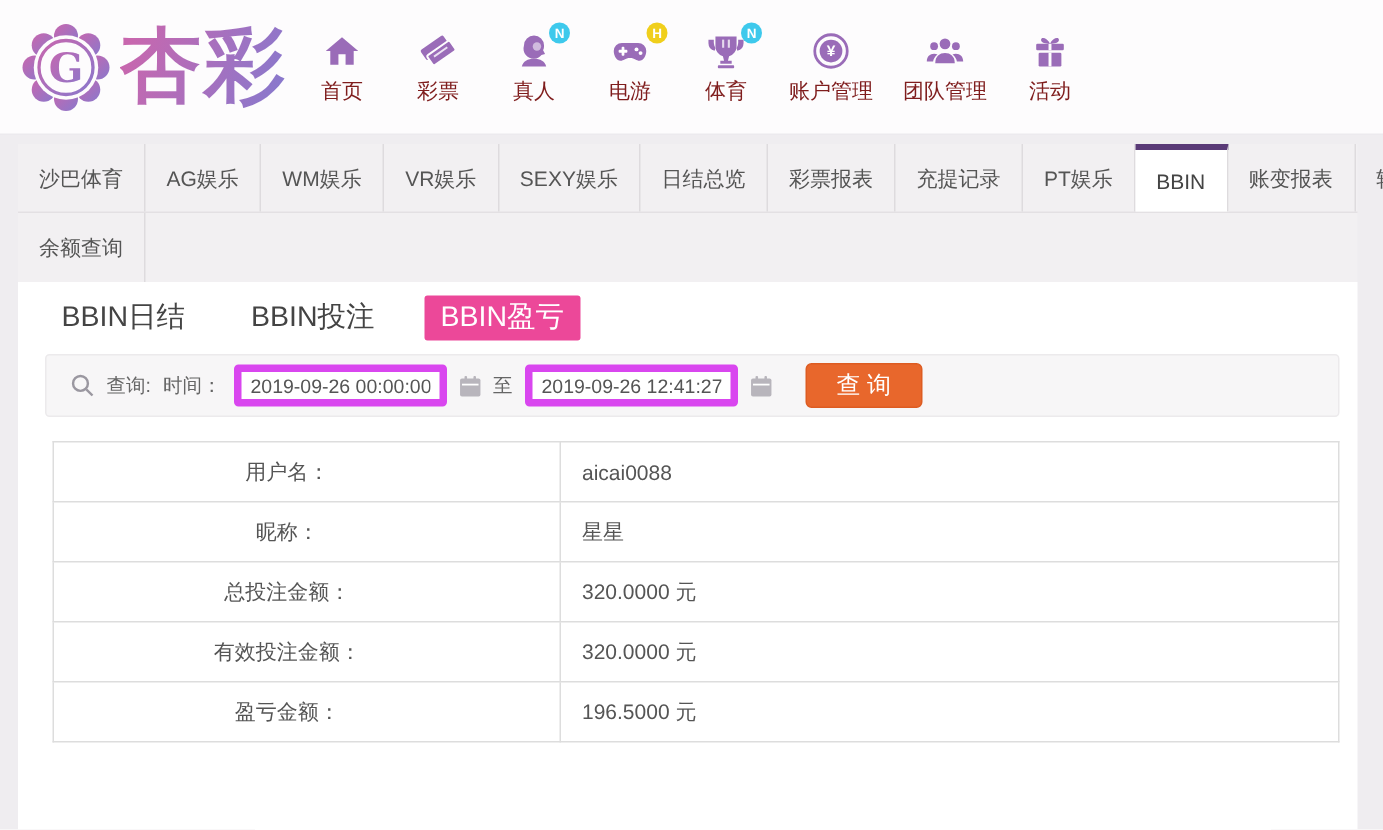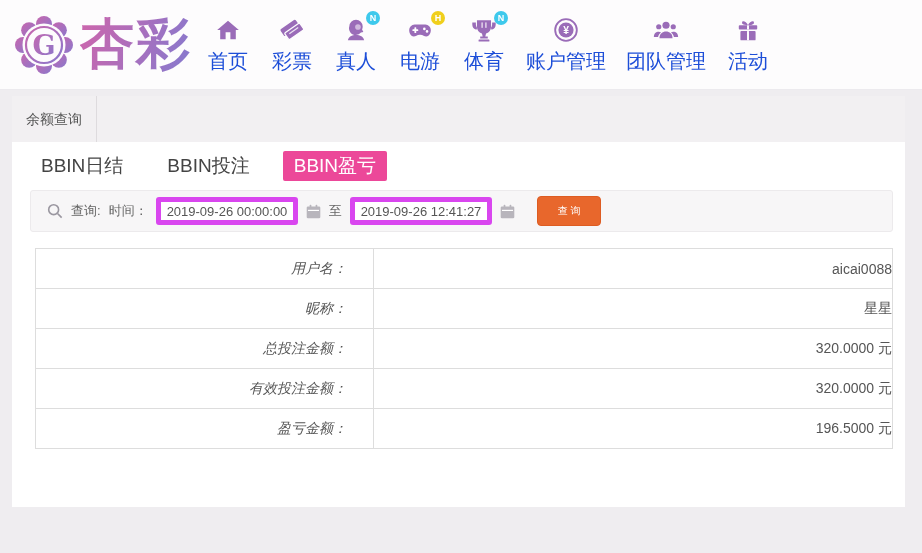--- a/index.html
+++ b/index.html
@@ -42,21 +42,21 @@
   .nav-icon-wrap { position: relative; height: 28px; display: flex; align-items: flex-end; }
   .nav-icon-wrap svg { display: block; }
   .badge {
     position: absolute; top: -4px; right: -11px;
     width: 14px; height: 14px; border-radius: 50%;
     font-size: 9px; font-weight: bold; color: #fff;
     display: flex; align-items: center; justify-content: center;
   }
   .badge-n { background: #3ec9ec; }
   .badge-h { background: #f0cf1c; }
-  .nav-label { margin-top: 5px; font-size: 20px; color: #1d4ed8; }
+  .nav-label { margin-top: 5px; font-size: 14px; color: #7f1d1d; }
   
   .tabbar { margin: 6px 17px 0 12px; background: #f2f0f2; }
   .tabrow { display: flex; height: 46px; border-bottom: 1px solid #e3e0e3; }
   .tabrow:last-child { border-bottom: none; }
   .tab {
     padding: 0 14px; line-height: 46px; font-size: 14px; color: #555;
     border-right: 1px solid #dedbde; cursor: pointer; white-space: nowrap;
   }
   .tab.active {
     background: #fff; border-top: 4px solid #5a3a77; line-height: 42px; color: #444;
@@ -84,34 +84,34 @@
     width: 142px; height: 28px; margin: 0 4px;
     border: 5px solid #d946ef; border-radius: 3px;
     padding: 0 6px; font-size: 13px; color: #555;
     font-family: "Liberation Sans", "DejaVu Sans", sans-serif;
     background: #fff; outline: none;
   }
   .cal-icon { margin: 0 3px; cursor: pointer; display: flex; }
   .search-btn {
     margin-left: 18px; height: 30px; padding: 0 20px;
     background: #e8672c; color: #fff; border: 1px solid #dd5c22;
-    border-radius: 4px; font-size: 10px; cursor: pointer;
+    border-radius: 4px; font-size: 16px; cursor: pointer;
     font-family: "Liberation Sans", "DejaVu Sans", sans-serif;
     white-space: nowrap;
   }
   
   .report-table {
     width: calc(100% - 35px); margin: 16px 12px 0 23px;
     border-collapse: collapse; font-size: 14px;
   }
   .report-table td { border: 1px solid #ddd; height: 40px; color: #555; }
   .report-table td.lbl-cell {
-    width: 338px; text-align: right; padding-right: 26px; font-style: italic;
-  }
-  .report-table td.val-cell { padding-left: 14px; text-align: right; }
+    width: 338px; text-align: center; padding-right: 26px;
+  }
+  .report-table td.val-cell { padding-left: 14px; text-align: left; }
 </style>
 </head>
 <body>
 
 <div class="header">
   <div class="logo">
     <svg width="60" height="60" viewBox="0 0 60 60">
       <defs>
         <linearGradient id="lg" x1="0" y1="0" x2="1" y2="1">
           <stop offset="0" stop-color="#c867ae"></stop>
@@ -232,20 +232,34 @@
           <path fill="#9a6cb8" d="M12 7.5C10.5 4 6.5 3 6.5 5.2c0 1.7 3 2.3 5.5 2.3zm0 0c1.5-3.5 5.5-4.5 5.5-2.3 0 1.7-3 2.3-5.5 2.3z"></path>
         </svg>
       </span>
       <span class="nav-label">活动</span>
     </div>
   </div>
 </div>
 
 <div class="tabbar">
   <div class="tabrow">
+    <div class="tab">沙巴体育</div>
+    <div class="tab">AG娱乐</div>
+    <div class="tab">WM娱乐</div>
+    <div class="tab">VR娱乐</div>
+    <div class="tab">SEXY娱乐</div>
+    <div class="tab">日结总览</div>
+    <div class="tab">彩票报表</div>
+    <div class="tab">充提记录</div>
+    <div class="tab">PT娱乐</div>
+    <div class="tab active">BBIN</div>
+    <div class="tab">账变报表</div>
+    <div class="tab">转账报表</div>
+  </div>
+  <div class="tabrow">
     <div class="tab">余额查询</div>
   </div>
 </div>
 
 <div class="panel">
 
   <div class="subtabs">
     <div class="subtab">BBIN日结</div>
     <div class="subtab">BBIN投注</div>
     <div class="subtab active">BBIN盈亏</div>

